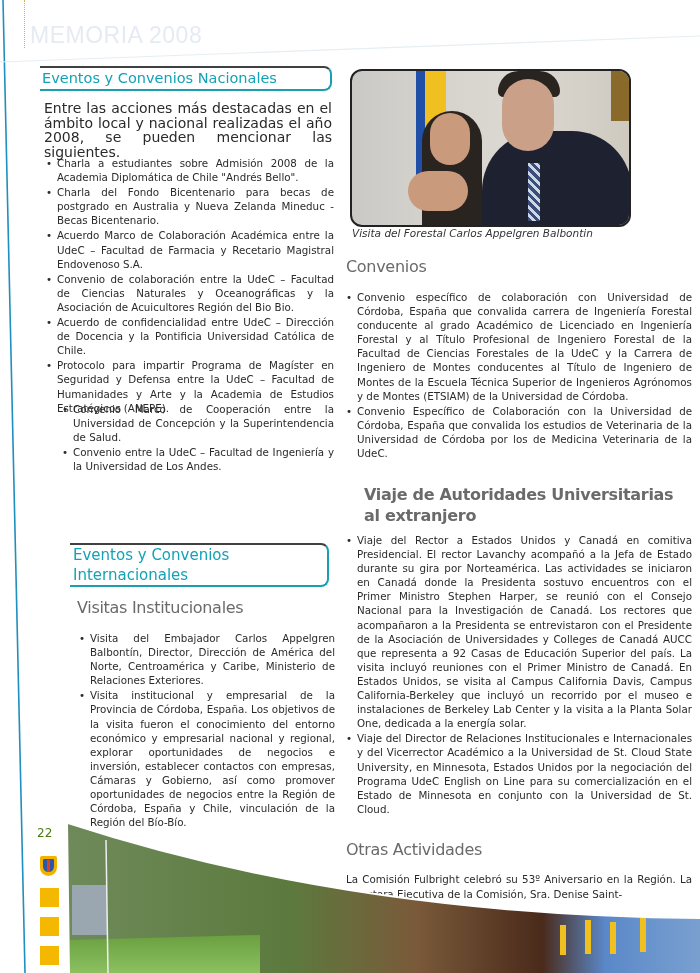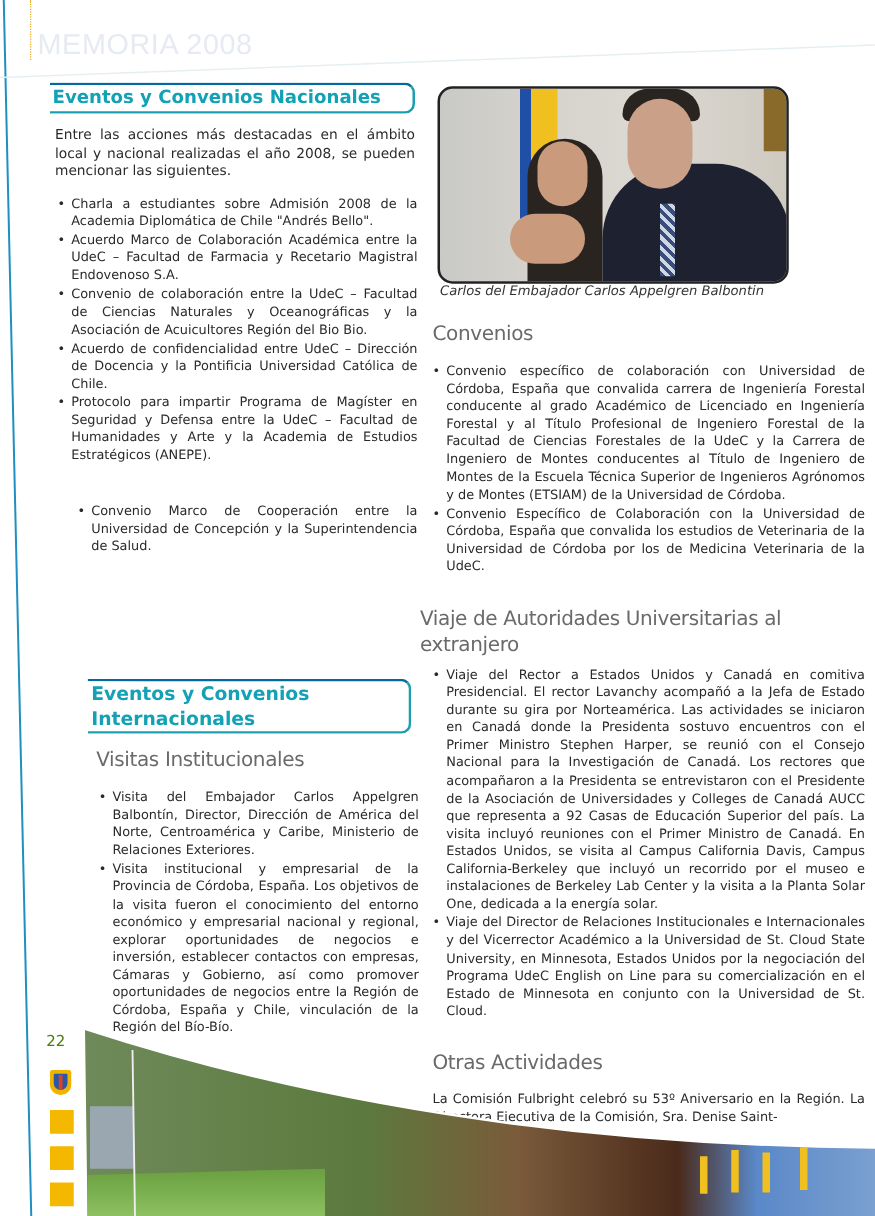--- a/index.html
+++ b/index.html
@@ -10,39 +10,39 @@
     color: #2a2a2a;
   }
   .vline { position: absolute; left: 0; top: 0; width: 700px; height: 973px; pointer-events: none; }
   .dotted { position: absolute; left: 24px; top: 0; height: 48px; border-left: 1px dotted #e8b030; }
   .memoria {
     position: absolute; left: 30px; top: 22px;
     font-size: 23px; color: #e6eaf2; letter-spacing: 0.5px;
     font-family: "Liberation Sans", sans-serif;
   }
   .section-box {
-    position: absolute; border-top: 2px solid #0369a1; border-bottom: 2px solid #1a9fb0;
+    position: absolute; border-top: 2px solid #404040; border-bottom: 2px solid #1a9fb0;
     border-right: 2px solid #1a9fb0; border-radius: 0 8px 8px 0;
-    color: #13a2b5; font-weight: bold; font-family: "DejaVu Sans", sans-serif;
+    color: #13a2b5; font-weight: normal; font-family: "DejaVu Sans", sans-serif;
     padding: 0 6px 0 2px;
   }
   .box-nac { left: 40px; top: 66px; width: 282px; font-size: 14.5px; line-height: 21px; }
   .box-int { left: 70px; top: 543px; width: 250px; font-size: 15px; line-height: 20px; padding: 0 4px 0 3px; }
-  .p { position: absolute; font-size: 11px; line-height: 14.5px; text-align: justify; }
+  .p { position: absolute; font-size: 14px; line-height: 14.5px; text-align: justify; }
   .intro { left: 44px; top: 101px; width: 288px; }
   ul.bul { position: absolute; margin: 0; padding: 0; list-style: none; font-size: 10.3px; line-height: 14.1px; }
   ul.bul li { position: relative; padding-left: 11px; text-align: justify; margin-bottom: 1px; }
   ul.bul li::before { content: "•"; position: absolute; left: 0; top: 0; }
   .nac1 { left: 46px; top: 156px; width: 288px; }
   .nac2 { left: 62px; top: 402px; width: 272px; }
   .vis { left: 79px; top: 631px; width: 256px; }
   .subhead { position: absolute; font-size: 16px; color: #6a6a6a; font-weight: normal; font-family: "DejaVu Sans", sans-serif; letter-spacing: -0.3px;}
   .sh-vis { left: 77px; top: 598px; }
   .sh-conv { left: 346px; top: 257px; text-align: right; }
-  .sh-viaje { left: 336px; top: 484px; width: 310px; line-height: 21px; }
+  .sh-viaje { left: 364px; top: 484px; width: 310px; line-height: 21px; font-weight: bold; }
   .sh-otras { left: 346px; top: 840px; }
   .conv { left: 346px; top: 290px; width: 346px; }
   .viaje { left: 346px; top: 533px; width: 346px; }
   .otras { left: 346px; top: 872px; width: 346px; font-size: 10.3px; line-height: 14.5px; }
   .photo {
     position: absolute; left: 350px; top: 69px; width: 277px; height: 154px;
     border: 2px solid #222; border-radius: 12px; overflow: hidden;
     background: linear-gradient(90deg, #c9c9c6 0%, #d6d3cd 30%, #dcd9d3 60%, #cfcac0 100%);
   }
   .photo .flag { position: absolute; left: 64px; top: 0; width: 30px; height: 120px; background: linear-gradient(90deg, #1f4fa6 0 30%, #f0c020 30% 100%); }
@@ -71,48 +71,50 @@
   <path d="M0 62 Q 350 48 700 36" stroke="#e6eef2" stroke-width="1.2" fill="none"></path>
 </svg>
 <div class="dotted"></div>
 <div class="memoria">MEMORIA 2008</div>
 
 <div class="section-box box-nac">Eventos y Convenios Nacionales</div>
 <div class="p intro">Entre las acciones más destacadas en el ámbito local y nacional realizadas el año 2008, se pueden mencionar las siguientes.</div>
 
 <ul class="bul nac1">
   <li>Charla a estudiantes sobre Admisión 2008 de la Academia Diplomática de Chile "Andrés Bello".</li>
+  <li>Charla del Fondo Bicentenario para becas de postgrado en Australia y Nueva Zelanda Mineduc - Becas Bicentenario.</li>
   <li>Acuerdo Marco de Colaboración Académica entre la UdeC – Facultad de Farmacia y Recetario Magistral Endovenoso S.A.</li>
   <li>Convenio de colaboración entre la UdeC – Facultad de Ciencias Naturales y Oceanográficas y la Asociación de Acuicultores Región del Bio Bio.</li>
   <li>Acuerdo de confidencialidad entre UdeC – Dirección de Docencia y la Pontificia Universidad Católica de Chile.</li>
   <li>Protocolo para impartir Programa de Magíster en Seguridad y Defensa entre la UdeC – Facultad de Humanidades y Arte y la Academia de Estudios Estratégicos (ANEPE).</li>
 </ul>
 <ul class="bul nac2">
   <li>Convenio Marco de Cooperación entre la Universidad de Concepción y la Superintendencia de Salud.</li>
+  <li>Convenio entre la UdeC – Facultad de Ingeniería y la Universidad de Los Andes.</li>
 </ul>
 
 <div class="section-box box-int">Eventos y Convenios Internacionales</div>
 <div class="subhead sh-vis">Visitas Institucionales</div>
 <ul class="bul vis">
   <li>Visita del Embajador Carlos Appelgren Balbontín, Director, Dirección de América del Norte, Centroamérica y Caribe, Ministerio de Relaciones Exteriores.</li>
   <li>Visita institucional y empresarial de la Provincia de Córdoba, España. Los objetivos de la visita fueron el conocimiento del entorno económico y empresarial nacional y regional, explorar oportunidades de negocios e inversión, establecer contactos con empresas, Cámaras y Gobierno, así como promover oportunidades de negocios entre la Región de Córdoba, España y Chile, vinculación de la Región del Bío-Bío.</li>
 </ul>
 
 <div class="photo">
   <div class="flag"></div>
   <div class="frame"></div>
   <div class="p1"></div>
   <div class="f1"></div>
   <div class="p2"></div>
   <div class="h2"></div>
   <div class="f2"></div>
   <div class="tie"></div>
   <div class="hand"></div>
 </div>
-<div class="caption">Carlos del Embajador Carlos Appelgren Balbontin</div>
+<div class="caption">Visita del Forestal Carlos Appelgren Balbontin</div>
 
 <div class="subhead sh-conv">Convenios</div>
 <ul class="bul conv">
   <li>Convenio específico de colaboración con Universidad de Córdoba, España que convalida carrera de Ingeniería Forestal conducente al grado Académico de Licenciado en Ingeniería Forestal y al Título Profesional de Ingeniero Forestal de la Facultad de Ciencias Forestales de la UdeC y la Carrera de Ingeniero de Montes conducentes al Título de Ingeniero de Montes de la Escuela Técnica Superior de Ingenieros Agrónomos y de Montes (ETSIAM) de la Universidad de Córdoba.</li>
   <li>Convenio Específico de Colaboración con la Universidad de Córdoba, España que convalida los estudios de Veterinaria de la Universidad de Córdoba por los de Medicina Veterinaria de la UdeC.</li>
 </ul>
 
 <div class="subhead sh-viaje">Viaje de Autoridades Universitarias al extranjero</div>
 <ul class="bul viaje">
   <li>Viaje del Rector a Estados Unidos y Canadá en comitiva Presidencial. El rector Lavanchy acompañó a la Jefa de Estado durante su gira por Norteamérica. Las actividades se iniciaron en Canadá donde la Presidenta sostuvo encuentros con el Primer Ministro Stephen Harper, se reunió con el Consejo Nacional para la Investigación de Canadá. Los rectores que acompañaron a la Presidenta se entrevistaron con el Presidente de la Asociación de Universidades y Colleges de Canadá AUCC que representa a 92 Casas de Educación Superior del país. La visita incluyó reuniones con el Primer Ministro de Canadá. En Estados Unidos, se visita al Campus California Davis, Campus California-Berkeley que incluyó un recorrido por el museo e instalaciones de Berkeley Lab Center y la visita a la Planta Solar One, dedicada a la energía solar.</li>

